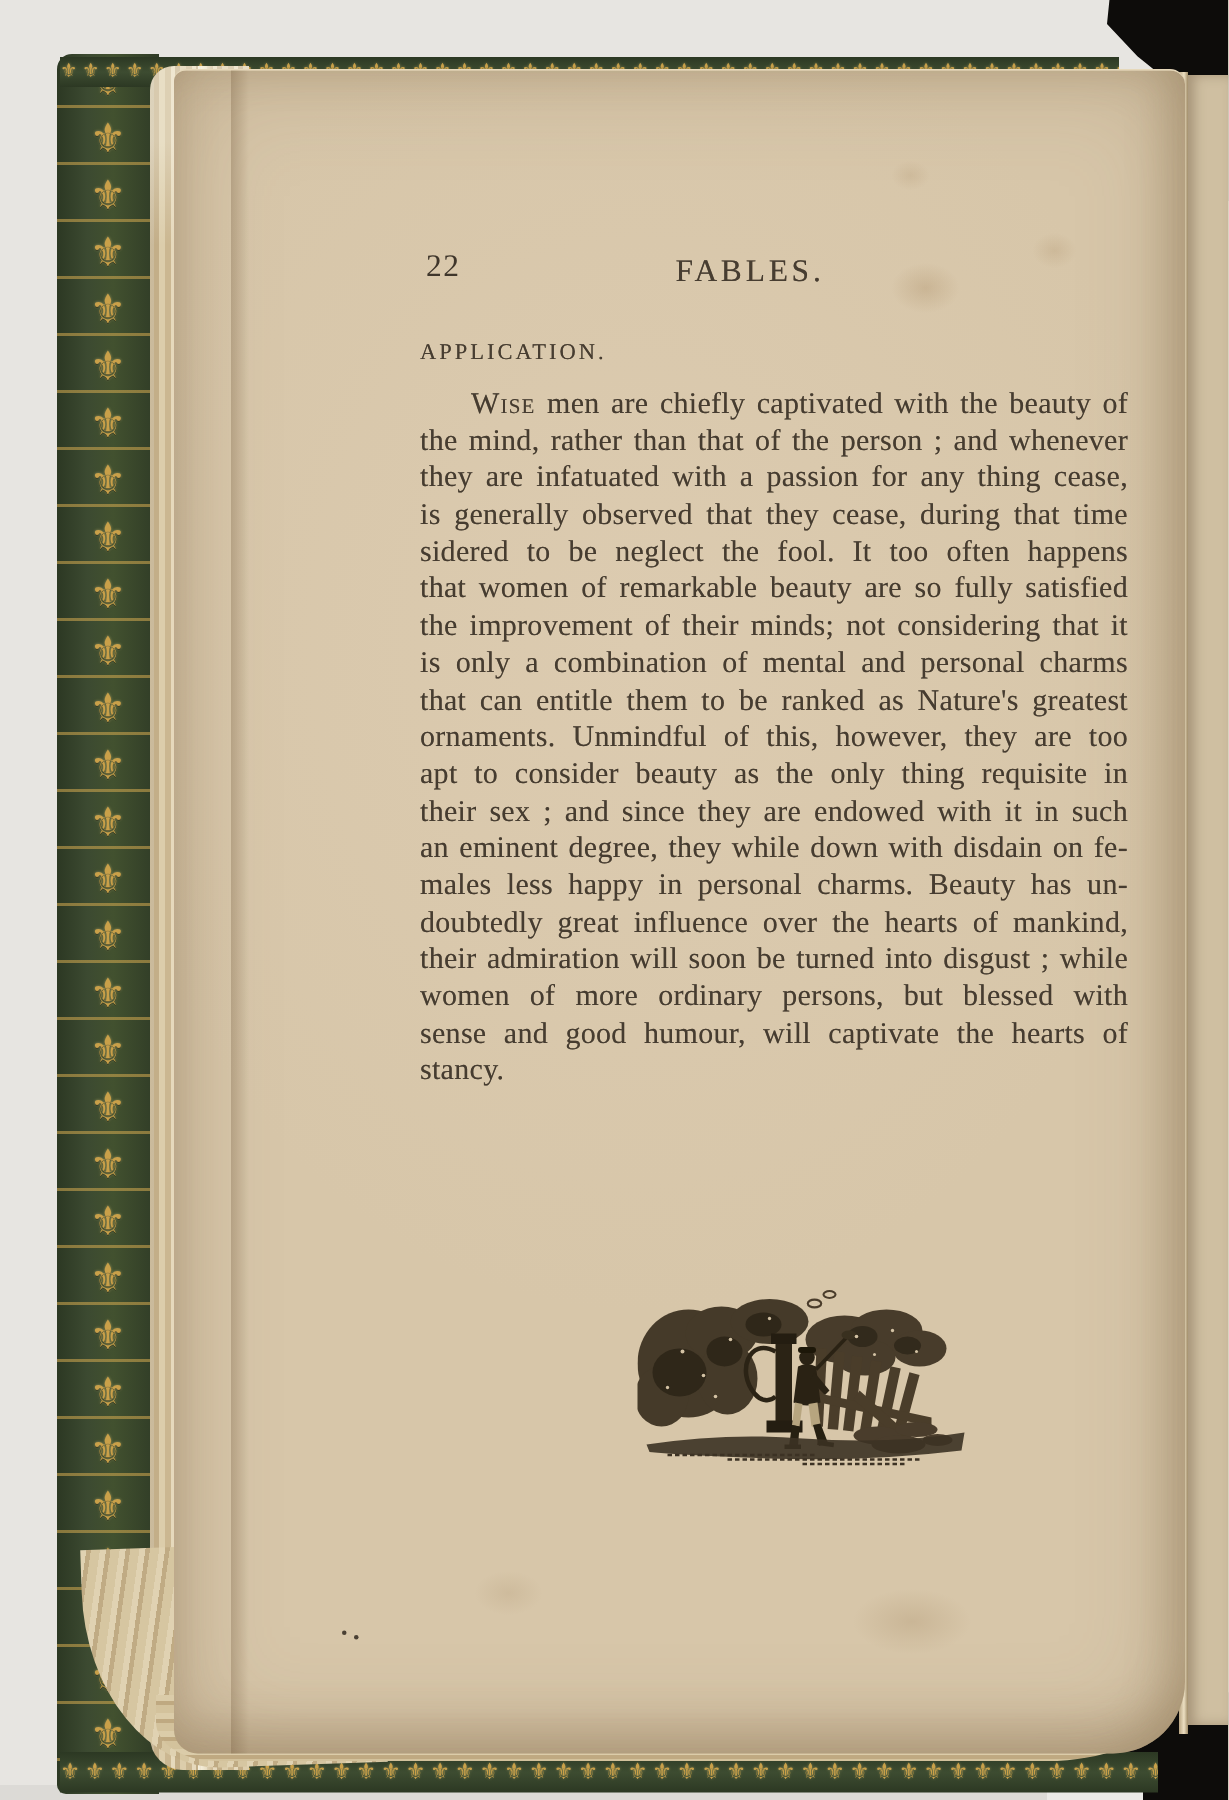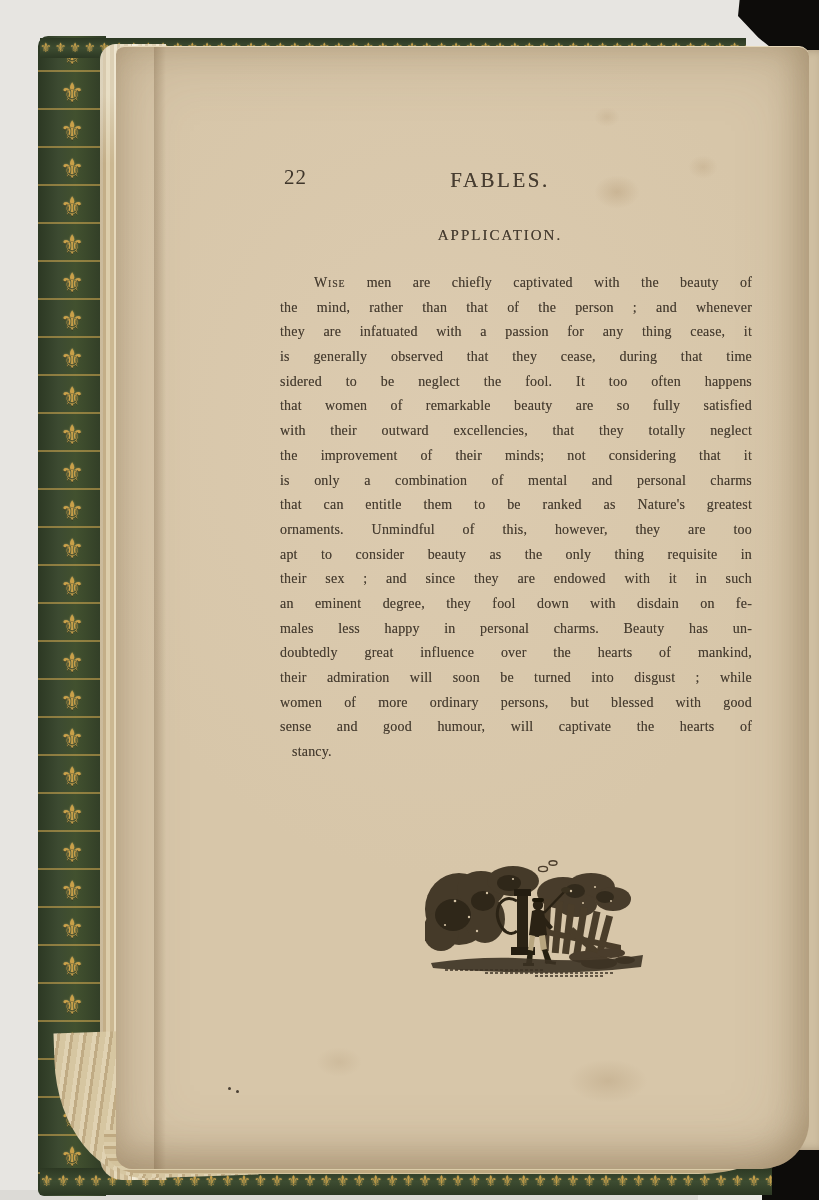--- a/index.html
+++ b/index.html
@@ -55,43 +55,43 @@
   .next-page{position:absolute;left:792px;top:50px;width:27px;height:1100px;background:#cfbfa1;
     box-shadow:inset 4px 0 8px rgba(90,70,45,.35);}
 
   
   .page{position:absolute;left:116px;top:46px;width:674px;height:1122px;
     background:
       radial-gradient(ellipse 520px 640px at 46% 34%,#dccbb0 0,rgba(220,203,176,0) 70%),
       #d7c6a9;
     border-radius:8px 10px 48px 16px;
     border-top:1px solid #e6d8ba;
-    box-shadow:inset 0 0 70px rgba(118,92,58,.28),inset -14px 0 28px rgba(118,92,58,.18),inset 0 -18px 30px rgba(118,92,58,.22);padding-left:19px;}
+    box-shadow:inset 0 0 70px rgba(118,92,58,.28),inset -14px 0 28px rgba(118,92,58,.18),inset 0 -18px 30px rgba(118,92,58,.22);}
   .crease{position:absolute;left:38px;top:0;bottom:0;width:12px;
     background:linear-gradient(90deg,rgba(110,85,55,.30),rgba(110,85,55,0));}
   .stain{position:absolute;border-radius:50%;pointer-events:none;}
   .s1{left:478px;top:128px;width:46px;height:34px;background:radial-gradient(rgba(150,115,70,.22),rgba(150,115,70,0) 70%);}
   .s2{left:572px;top:108px;width:30px;height:24px;background:radial-gradient(rgba(150,115,70,.16),rgba(150,115,70,0) 70%);}
   .s3{left:452px;top:1012px;width:80px;height:44px;background:radial-gradient(rgba(140,108,66,.18),rgba(140,108,66,0) 70%);}
   .s4{left:200px;top:1000px;width:46px;height:30px;background:radial-gradient(rgba(140,108,66,.12),rgba(140,108,66,0) 70%);}
   .s5{left:478px;top:60px;width:26px;height:20px;background:radial-gradient(rgba(150,115,70,.14),rgba(150,115,70,0) 70%);}
 
   
   .header-row{position:absolute;left:164px;top:118px;width:440px;height:28px;}
   .page-number{position:absolute;left:4px;top:0;font-size:21px;color:#3f362b;letter-spacing:1px;}
   .running-header{display:block;text-align:center;font-size:21px;letter-spacing:2.5px;
     color:#473d31;padding-top:3px;text-shadow:0 0 .4px rgba(70,60,45,.7);}
-  .heading{position:absolute;left:164px;top:180px;width:440px;text-align:center;
+  .heading{position:absolute;left:164px;top:180px;width:440px;text-align:left;
     font-size:15px;letter-spacing:2px;color:#473d31;text-shadow:0 0 .4px rgba(70,60,45,.7);}
-  .body-text{position:absolute;left:164px;top:224px;width:472px;font-size:14px;
+  .body-text{position:absolute;left:164px;top:210px;width:472px;font-size:20px;
     line-height:24.7px;color:#463c30;word-spacing:1.5px;letter-spacing:.2px;
     text-shadow:0 0 .4px rgba(70,60,45,.55);}
   .body-text .line{text-align:justify;text-align-last:justify;height:24.7px;overflow:hidden;}
   .body-text .line.first{text-indent:34px;}
-  .body-text .line.last{text-align-last:left;margin-left:12px;}
+  .body-text .line.last{text-align-last:left;}
   .lead{font-variant:small-caps;letter-spacing:.8px;}
 
   .illustration{position:absolute;left:309px;top:810px;width:225px;height:122px;}
   .dot{position:absolute;width:3px;height:3px;border-radius:50%;background:#4a4034;}
   .d1{left:112px;top:1040px;}
   .d2{left:120px;top:1043px;}
 </style>
 </head>
 <body>
 
@@ -164,28 +164,27 @@
 
     <div class="heading">APPLICATION.</div>
 
     <div class="body-text" id="body-text">
         <div class="line first"><span class="lead">Wise</span> men are chiefly captivated with the beauty of</div>
         <div class="line">the mind, rather than that of the person ; and whenever</div>
         <div class="line">they are infatuated with a passion for any thing cease, it</div>
         <div class="line">is generally observed that they cease, during that time</div>
         <div class="line">sidered to be neglect the fool.  It too often happens</div>
         <div class="line">that women of remarkable beauty are so fully satisfied</div>
-        <div class="line">with their outward excellencies, that they totally neglect</div>
         <div class="line">the improvement of their minds; not considering that it</div>
         <div class="line">is only a combination of mental and personal charms</div>
         <div class="line">that can entitle them to be ranked as Nature's greatest</div>
         <div class="line">ornaments.  Unmindful of this, however, they are too</div>
         <div class="line">apt to consider beauty as the only thing requisite in</div>
         <div class="line">their sex ; and since they are endowed with it in such</div>
-        <div class="line">an eminent degree, they fool down with disdain on fe-</div>
+        <div class="line">an eminent degree, they while down with disdain on fe-</div>
         <div class="line">males less happy in personal charms.  Beauty has un-</div>
         <div class="line">doubtedly great influence over the hearts of mankind,</div>
         <div class="line">their admiration will soon be turned into disgust ; while</div>
         <div class="line">women of more ordinary persons, but blessed with good</div>
         <div class="line">sense and good humour, will captivate the hearts of</div>
         <div class="line last">stancy.</div>
       </div>
 
     <div class="illustration" role="img" aria-label="woodcut tailpiece: man walking beside a wooden paling fence among trees">
       <svg width="225" height="122" viewBox="0 0 225 122" xmlns="http://www.w3.org/2000/svg">

